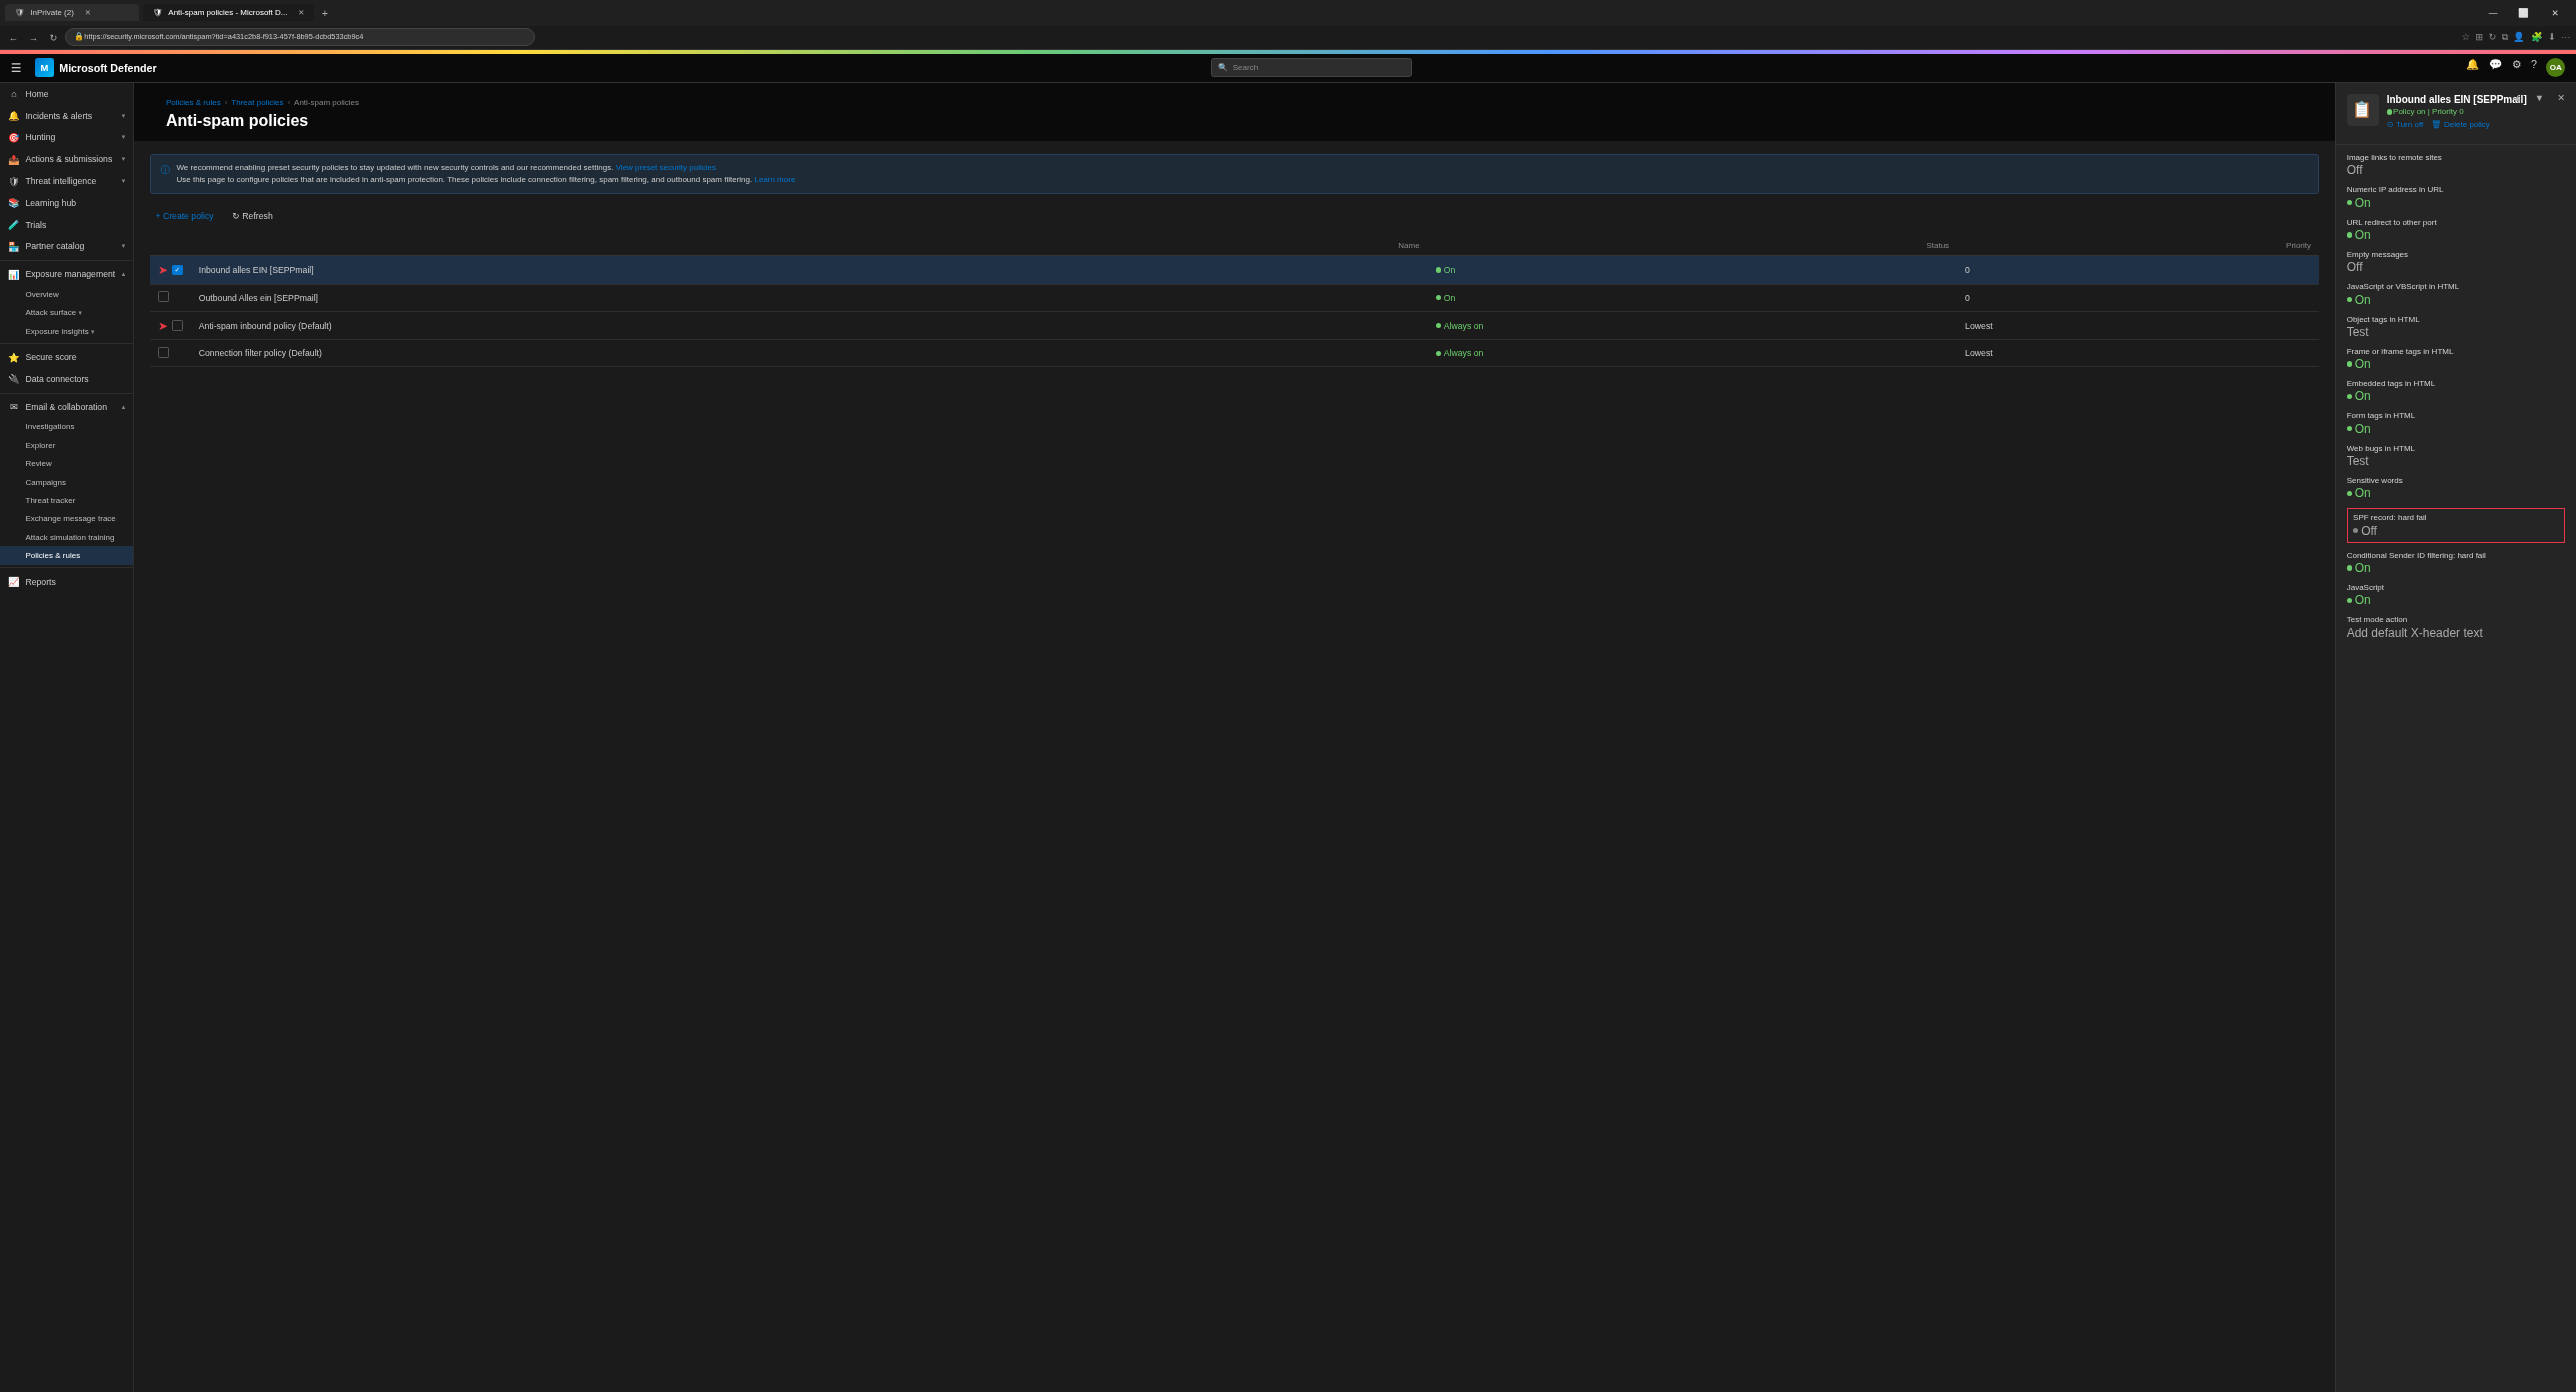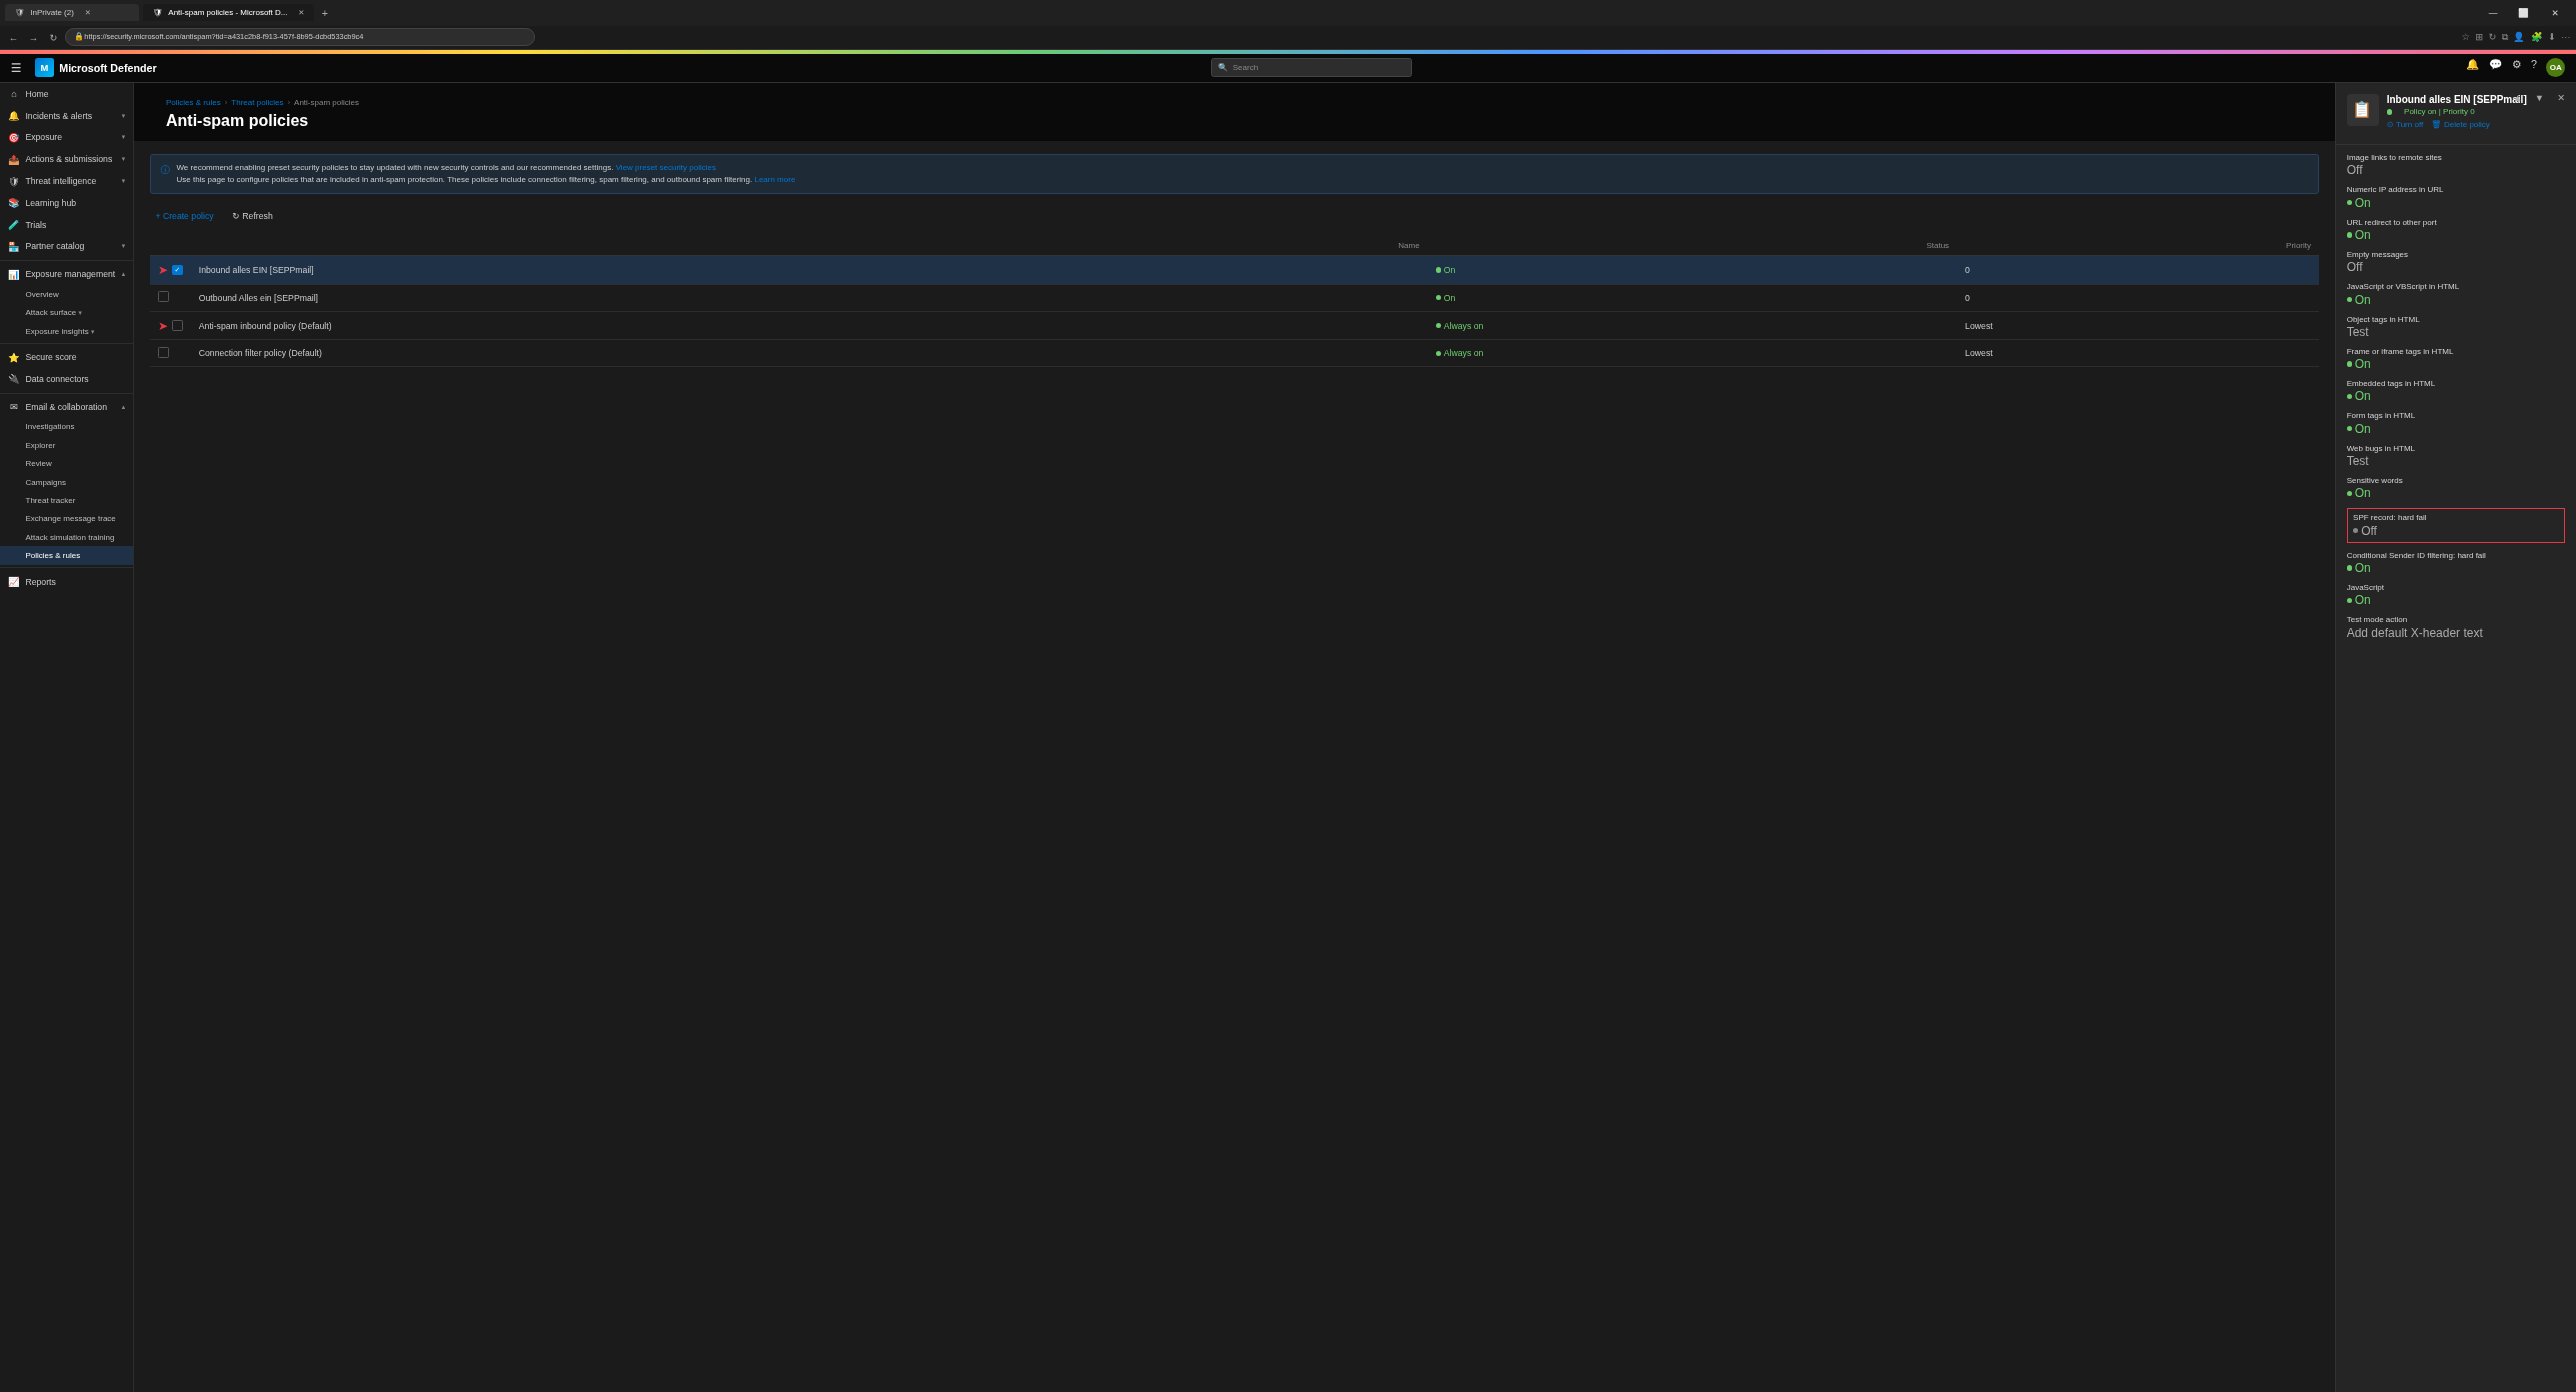--- a/index.html
+++ b/index.html
@@ -74,21 +74,21 @@
     .status-dot { width: 5.4px; height: 5.4px; border-radius: 50%; background: #6dce6d; flex-shrink: 0; }
 
     
     .right-panel { width: 241px; background: #252525; border-left: 0.7px solid #333; display: flex; flex-direction: column; overflow: hidden; position: relative; flex-shrink: 0; }
     .panel-controls { position: absolute; top: 5.4px; right: 5.4px; display: flex; gap: 2.7px; }
     .panel-ctrl-btn { background: transparent; border: none; color: #aaa; cursor: pointer; font-size: 9.4px; width: 19px; height: 19px; display: flex; align-items: center; justify-content: center; border-radius: 2px; }
     .panel-header { padding: 10.7px 32px 8px 10.7px; border-bottom: 0.7px solid #333; }
     .panel-title-row { display: flex; align-items: flex-start; gap: 8px; margin-bottom: 6.7px; }
     .panel-icon { width: 32px; height: 32px; background: #333; border-radius: 4px; display: flex; align-items: center; justify-content: center; font-size: 16px; flex-shrink: 0; }
     .panel-title { font-size: 10px; font-weight: 600; color: #fff; margin-bottom: 2.7px; }
-    .panel-status { display: flex; align-items: center; gap: 12px; font-size: 8px; color: #6dce6d; margin-bottom: 4px; }
+    .panel-status { display: flex; align-items: center; gap: 1px; font-size: 8px; color: #6dce6d; margin-bottom: 4px; }
     .panel-status-dot { width: 5.4px; height: 5.4px; border-radius: 50%; background: #6dce6d; }
     .panel-actions { display: flex; gap: 8px; }
     .panel-action-btn { background: transparent; border: none; color: #0078d4; font-size: 8px; cursor: pointer; display: flex; align-items: center; gap: 2.7px; padding: 0; }
 
     .panel-body { flex: 1; overflow-y: auto; padding: 8px 10.7px; }
     .panel-body::-webkit-scrollbar { width: 2.7px; }
     .panel-body::-webkit-scrollbar-track { background: #252525; }
     .panel-body::-webkit-scrollbar-thumb { background: #444; }
     .panel-prop { margin-bottom: 8px; }
     .panel-prop-label { font-size: 8px; color: #d4d4d4; font-weight: 500; margin-bottom: 1.3px; }
@@ -185,21 +185,21 @@
       <span class="nav-icon">⌂</span>
       <span>Home</span>
     </div>
     <div class="nav-item">
       <span class="nav-icon">🔔</span>
       <span>Incidents &amp; alerts</span>
       <span class="nav-chevron">▾</span>
     </div>
     <div class="nav-item">
       <span class="nav-icon">🎯</span>
-      <span>Exposure</span>
+      <span>Hunting</span>
       <span class="nav-chevron">▾</span>
     </div>
     <div class="nav-item">
       <span class="nav-icon">📤</span>
       <span>Actions &amp; submissions</span>
       <span class="nav-chevron">▾</span>
     </div>
     <div class="nav-item">
       <span class="nav-icon">🛡</span>
       <span>Threat intelligence</span>

